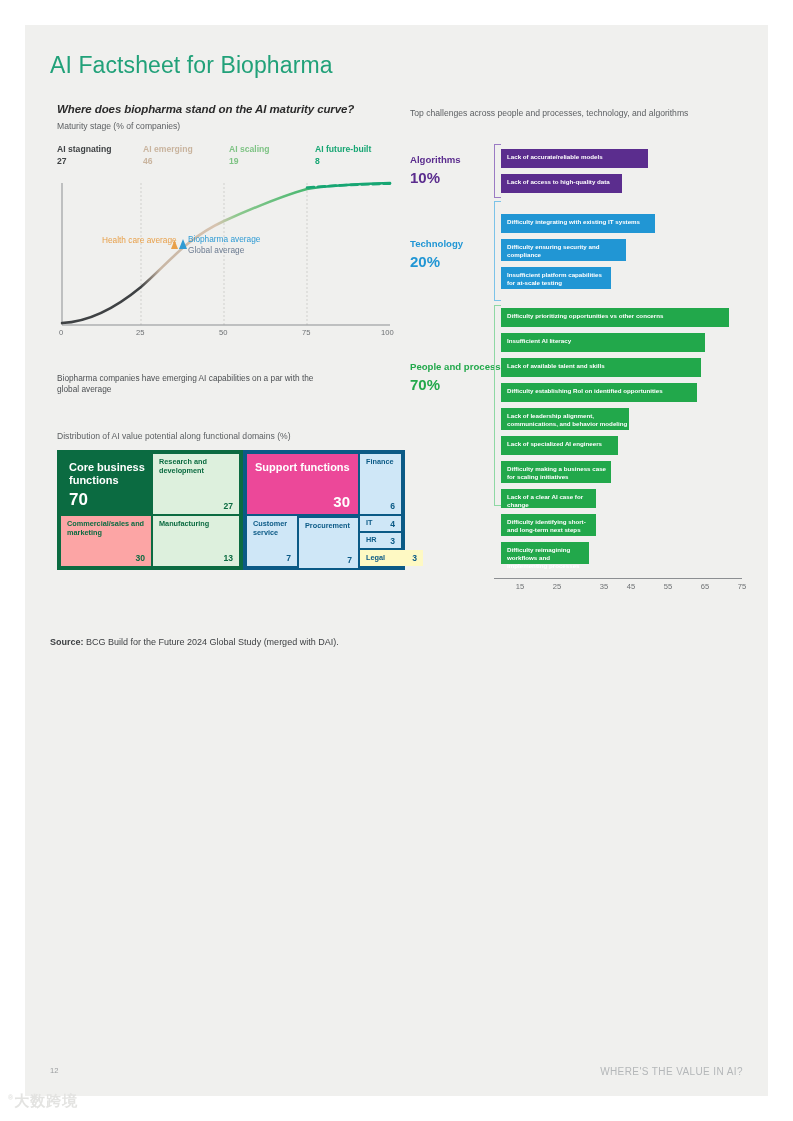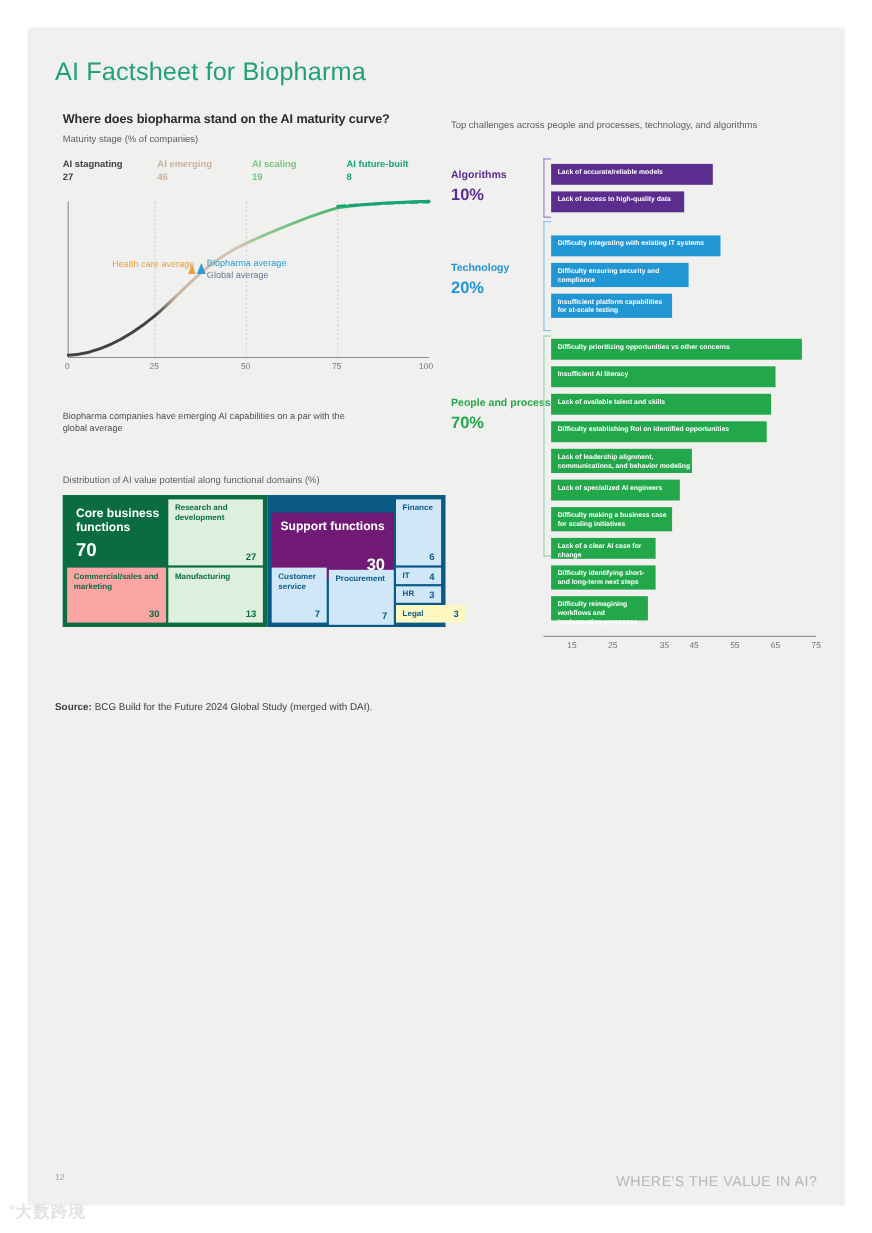--- a/index.html
+++ b/index.html
@@ -15,21 +15,21 @@
     background:#f0f0ee;
     overflow:hidden;
   }
   
   .doc-title{
     position:absolute;left:25px;top:27px;
     font-size:23px;color:#21a179;font-weight:400;
     letter-spacing:.1px;
   }
   
-  .sec-title{font-size:11.5px;font-weight:bold;color:#2b2b2b;letter-spacing:-.1px;}
+  .sec-title{font-size:11.5px;font-weight:bold;color:#2b2b2b;letter-spacing:-.1px;font-style:italic;}
   .sec-sub{font-size:8.6px;color:#5d6063;}
   .col-head{font-size:9.6px;font-weight:bold;color:#2b2b2b;}
   .col-sub{font-size:8.3px;color:#5d6063;line-height:1.25;}
 
   
   #maturity{position:absolute;left:32px;top:78px;width:345px;}
   .stages{position:relative;height:28px;margin-top:13px;}
   .stage{position:absolute;top:0;font-size:8.6px;font-weight:bold;line-height:1.35;}
   .stage .num{font-weight:bold;}
   .curve-wrap{position:relative;width:340px;height:180px;margin-top:3px;}
@@ -58,21 +58,21 @@
   .focus .nm{font-size:9.6px;}
   .focus .pc{font-size:15px;display:block;margin-top:2px;}
   .brk{position:absolute;width:6px;border-style:solid;border-width:1px 0 1px 1px;}
   .bar{position:absolute;color:#ffffff;font-size:6.2px;font-weight:bold;
        line-height:1.25;padding:4px 0 0 6px;box-sizing:border-box;}
   .xaxis{position:absolute;border-top:1px solid #8c8f92;}
   .xt{position:absolute;font-size:7.6px;color:#6d7073;text-align:center;width:20px;}
 
   
   .pg{position:absolute;left:25px;top:1041px;font-size:7.6px;color:#9a9d9f;}
-  .ftr{position:absolute;right:25px;top:1041px;font-size:13px;color:#b4b7b9;letter-spacing:.4px;}
+  .ftr{position:absolute;right:25px;top:1041px;font-size:10px;color:#b4b7b9;letter-spacing:.4px;}
   .wm{position:absolute;left:8px;top:1092px;font-size:15px;color:#e3e3e1;font-weight:bold;letter-spacing:1px;}
   .wm .r{font-size:7px;vertical-align:super;}
 </style>
 </head>
 <body>
 
 <div class="page">
 
   <div class="doc-title">AI Factsheet for Biopharma</div>
 
@@ -160,21 +160,21 @@
       <div class="tm" style="left:4px;top:66px;width:90px;height:50px;background:#fca5a5;color:#0b6b41;">
         <span class="lab">Commercial/sales and marketing</span>
         <span class="val">30</span>
       </div>
       <div class="tm" style="left:96px;top:66px;width:86px;height:50px;background:#ddf0dd;color:#0b6b41;">
         <span class="lab">Manufacturing</span>
         <span class="val">13</span>
       </div>
 
       <div class="tm" style="left:186px;top:0;width:162px;height:120px;background:#0b5a86;"></div>
-      <div class="tm big2" style="left:190px;top:16px;width:111px;height:60px;background:#701a75;color:#ffffff;">
+      <div class="tm big2" style="left:190px;top:4px;width:111px;height:60px;background:#ec4899;color:#ffffff;">
         <span class="lab">Support functions</span>
         <span class="val">30</span>
       </div>
       <div class="tm" style="left:303px;top:4px;width:41px;height:60px;background:#cfe7f7;color:#0b5a86;">
         <span class="lab">Finance</span>
         <span class="val">6</span>
       </div>
       <div class="tm" style="left:190px;top:66px;width:50px;height:50px;background:#cfe7f7;color:#0b5a86;">
         <span class="lab">Customer service</span>
         <span class="val">7</span>

